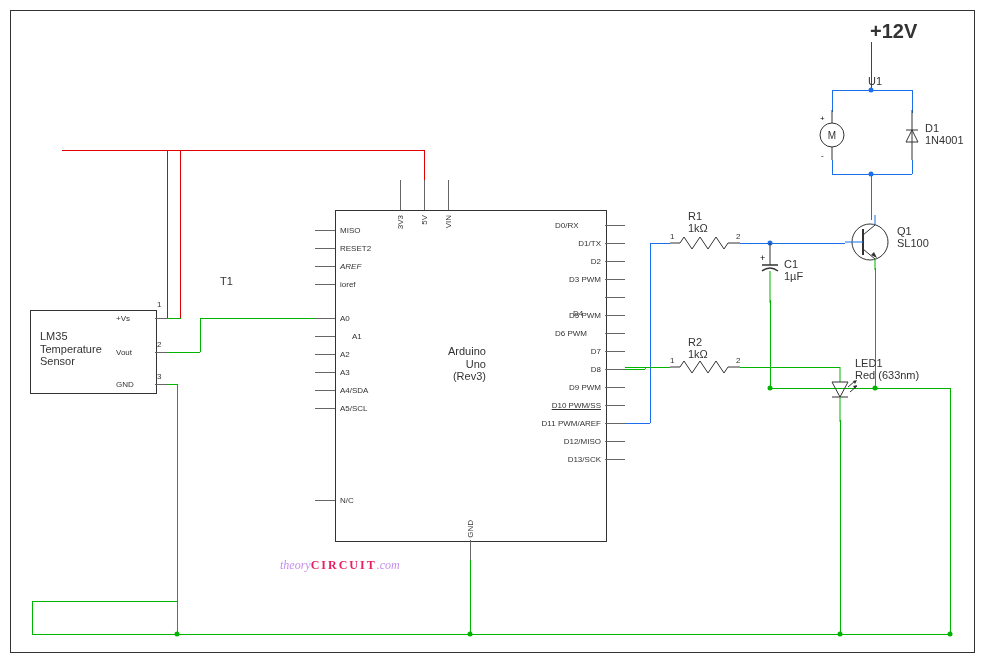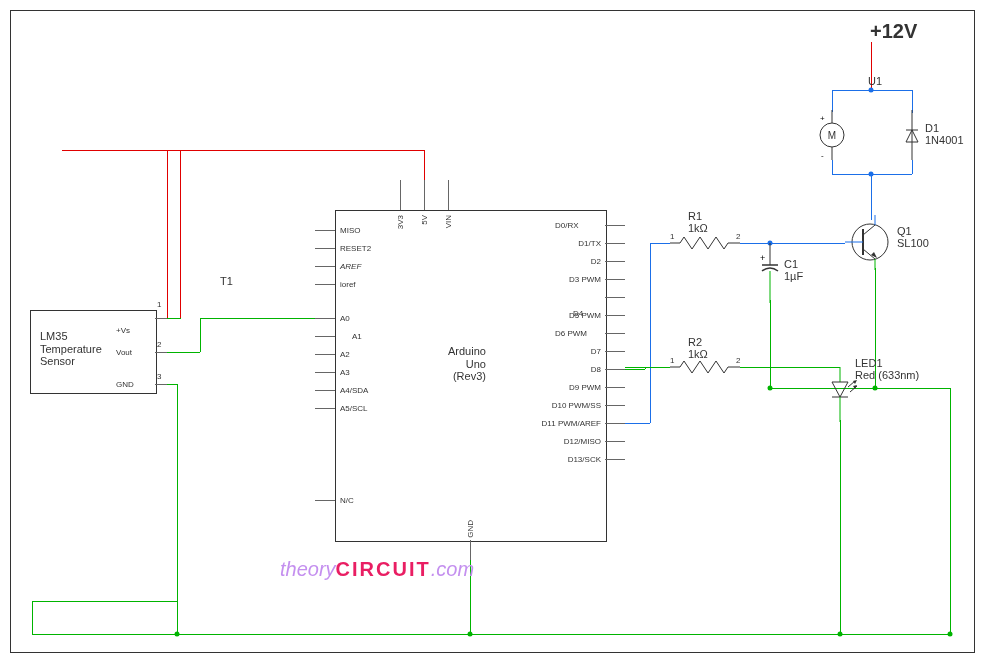--- a/index.html
+++ b/index.html
@@ -57,22 +57,22 @@
     border: 1px solid #333;
     background: white;
   }
   .sensor-box {
     position: absolute;
     border: 1px solid #333;
     background: white;
   }
   .logo {
     position: absolute;
-    font-family: Liberation Sans, sans-serif;
-    font-size: 20px;
+    font-family: Liberation Serif, serif;
+    font-size: 12px;
   }
   .logo .t1 { color: #c48fef; font-style: italic; }
   .logo .t2 { color: #e91e63; letter-spacing: 2px; font-weight:bold; }
   .logo .t3 { color: #c48fef; font-style: italic; }
   .vtext {
     writing-mode: vertical-rl;
     transform: rotate(180deg);
   }
 </style>
 </head>
@@ -233,39 +233,39 @@
     <div class="label label-tiny" style="left:555px; top:311px; width:46px; text-align:right;">D5 PWM</div>
   <div class="pin-line" style="left:605px; top:333px; width:20px;"></div>
     <div class="label label-tiny" style="left:555px; top:329px; width:46px; text-align:left;">D6 PWM</div>
   <div class="pin-line" style="left:605px; top:351px; width:20px;"></div>
     <div class="label label-tiny" style="left:555px; top:347px; width:46px; text-align:right;">D7</div>
   <div class="pin-line" style="left:605px; top:369px; width:20px;"></div>
     <div class="label label-tiny" style="left:555px; top:365px; width:46px; text-align:right;">D8</div>
   <div class="pin-line" style="left:605px; top:387px; width:20px;"></div>
     <div class="label label-tiny" style="left:555px; top:383px; width:46px; text-align:right;">D9 PWM</div>
   <div class="pin-line" style="left:605px; top:405px; width:20px;"></div>
-    <div class="label label-tiny" style="left:545px; top:401px; width:56px; text-align:right;">D10 PWM/SS</div>
+    <div class="label label-tiny" style="left:545px; top:401px; width:56px; text-align:right;text-decoration:underline;">D10 PWM/SS</div>
   <div class="pin-line" style="left:605px; top:423px; width:20px;"></div>
     <div class="label label-tiny" style="left:535px; top:419px; width:66px; text-align:right;">D11 PWM/AREF</div>
   <div class="pin-line" style="left:605px; top:441px; width:20px;"></div>
     <div class="label label-tiny" style="left:545px; top:437px; width:56px; text-align:right;">D12/MISO</div>
   <div class="pin-line" style="left:605px; top:459px; width:20px;"></div>
     <div class="label label-tiny" style="left:545px; top:455px; width:56px; text-align:right;">D13/SCK</div>
 
   <div class="pin-line" style="left:315px; top:500px; width:20px;"></div>
     <div class="label label-tiny" style="left:340px; top:496px;">N/C</div>
   <div style="position:absolute;left:470px;top:540px;width:1px;height:20px;background:#666;"></div>
   <div class="label label-tiny vtext" style="left:466px; top:520px;">GND</div>
 
   <div class="label" style="left:220px; top:275px;">T1</div>
   <div class="sensor-box" style="left:30px; top:310px; width:125px; height:82px;"></div>
   <div class="label" style="left:40px; top:330px;">LM35
 Temperature
 Sensor</div>
-  <div class="label label-tiny" style="left:116px; top:326px;">+Vs</div>
+  <div class="label label-tiny" style="left:116px; top:314px;">+Vs</div>
   <div class="label label-tiny" style="left:116px; top:348px;">Vout</div>
   <div class="label label-tiny" style="left:116px; top:380px;">GND</div>
   <div class="label label-tiny" style="left:157px; top:300px;">1</div>
   <div class="label label-tiny" style="left:157px; top:340px;">2</div>
   <div class="label label-tiny" style="left:157px; top:372px;">3</div>
 
   <div class="pin-line" style="left:155px; top:318px; width:12px;"></div>
   <div class="pin-line" style="left:155px; top:352px; width:12px;"></div>
   <div class="pin-line" style="left:155px; top:384px; width:12px;"></div>
 

